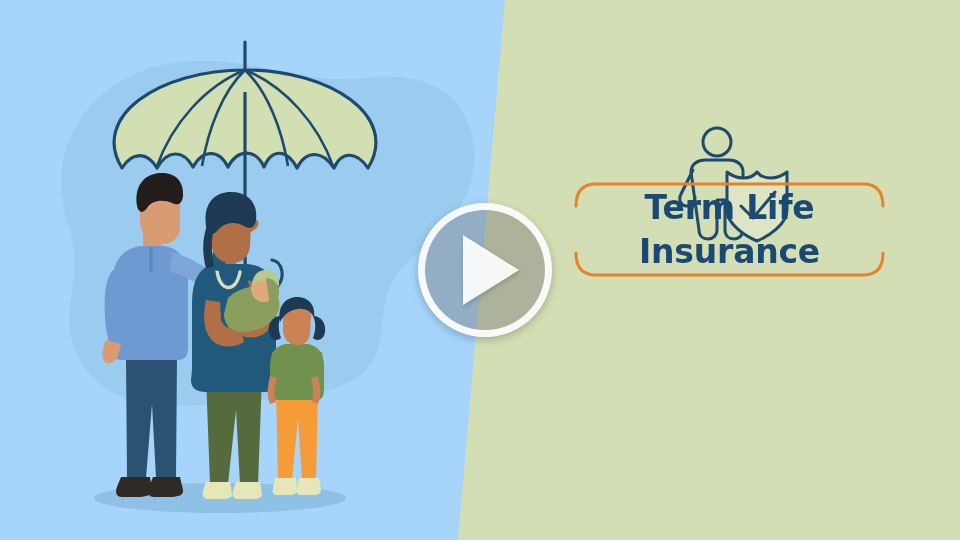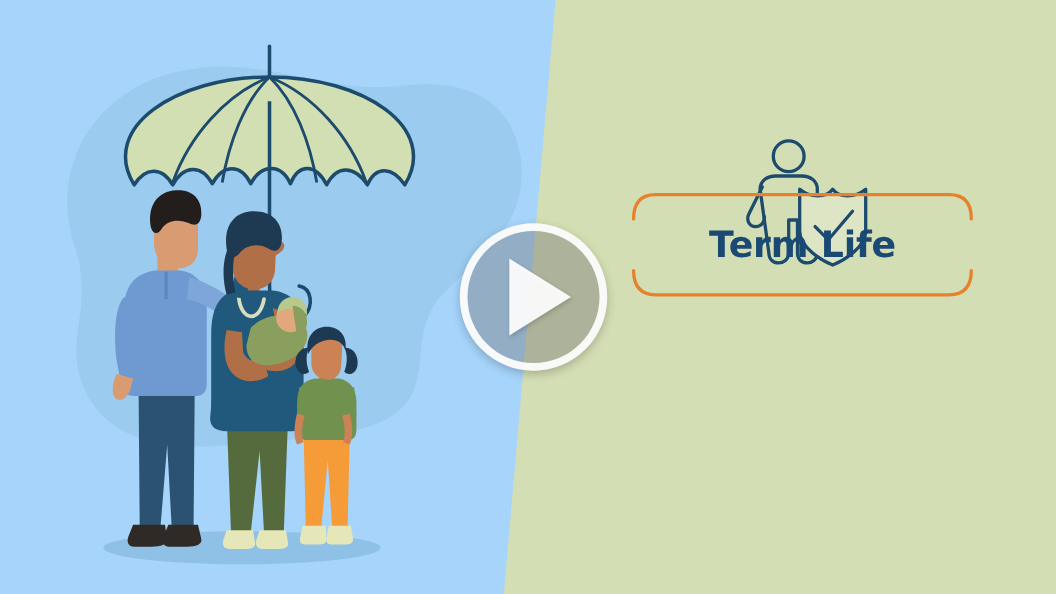--- a/index.html
+++ b/index.html
@@ -84,21 +84,21 @@
     left: 105px;
     top: 122px;
     width: 140px;
     height: 125px;
   }
   .shield-icon-wrap svg { display: block; }
 
   .title-box {
     position: absolute;
     left: 12px;
-    top: 163px;
+    top: 170px;
     width: 315px;
     height: 119px;
   }
   .title-frame {
     position: absolute;
     inset: 0;
   }
   .title-frame svg { display: block; }
   .title-text {
     position: absolute;
@@ -280,18 +280,19 @@
       <div class="title-frame">
         <svg width="315" height="119" viewBox="0 0 315 119" xmlns="http://www.w3.org/2000/svg" fill="none" stroke="#E8822A" stroke-width="3" stroke-linecap="round">
 
           <path d="M 4 36 C 4 22, 10 14, 24 14 L 291 14 C 305 14, 311 22, 311 36"></path>
 
           <path d="M 4 83 C 4 97, 10 105, 24 105 L 291 105 C 305 105, 311 97, 311 83"></path>
         </svg>
       </div>
       <div class="title-text">
         <span class="title-line">Term Life</span>
+        <span class="title-line">Insurance</span>
       </div>
     </div>
 
   </div>
 
 </div>
 
 </body></html>

